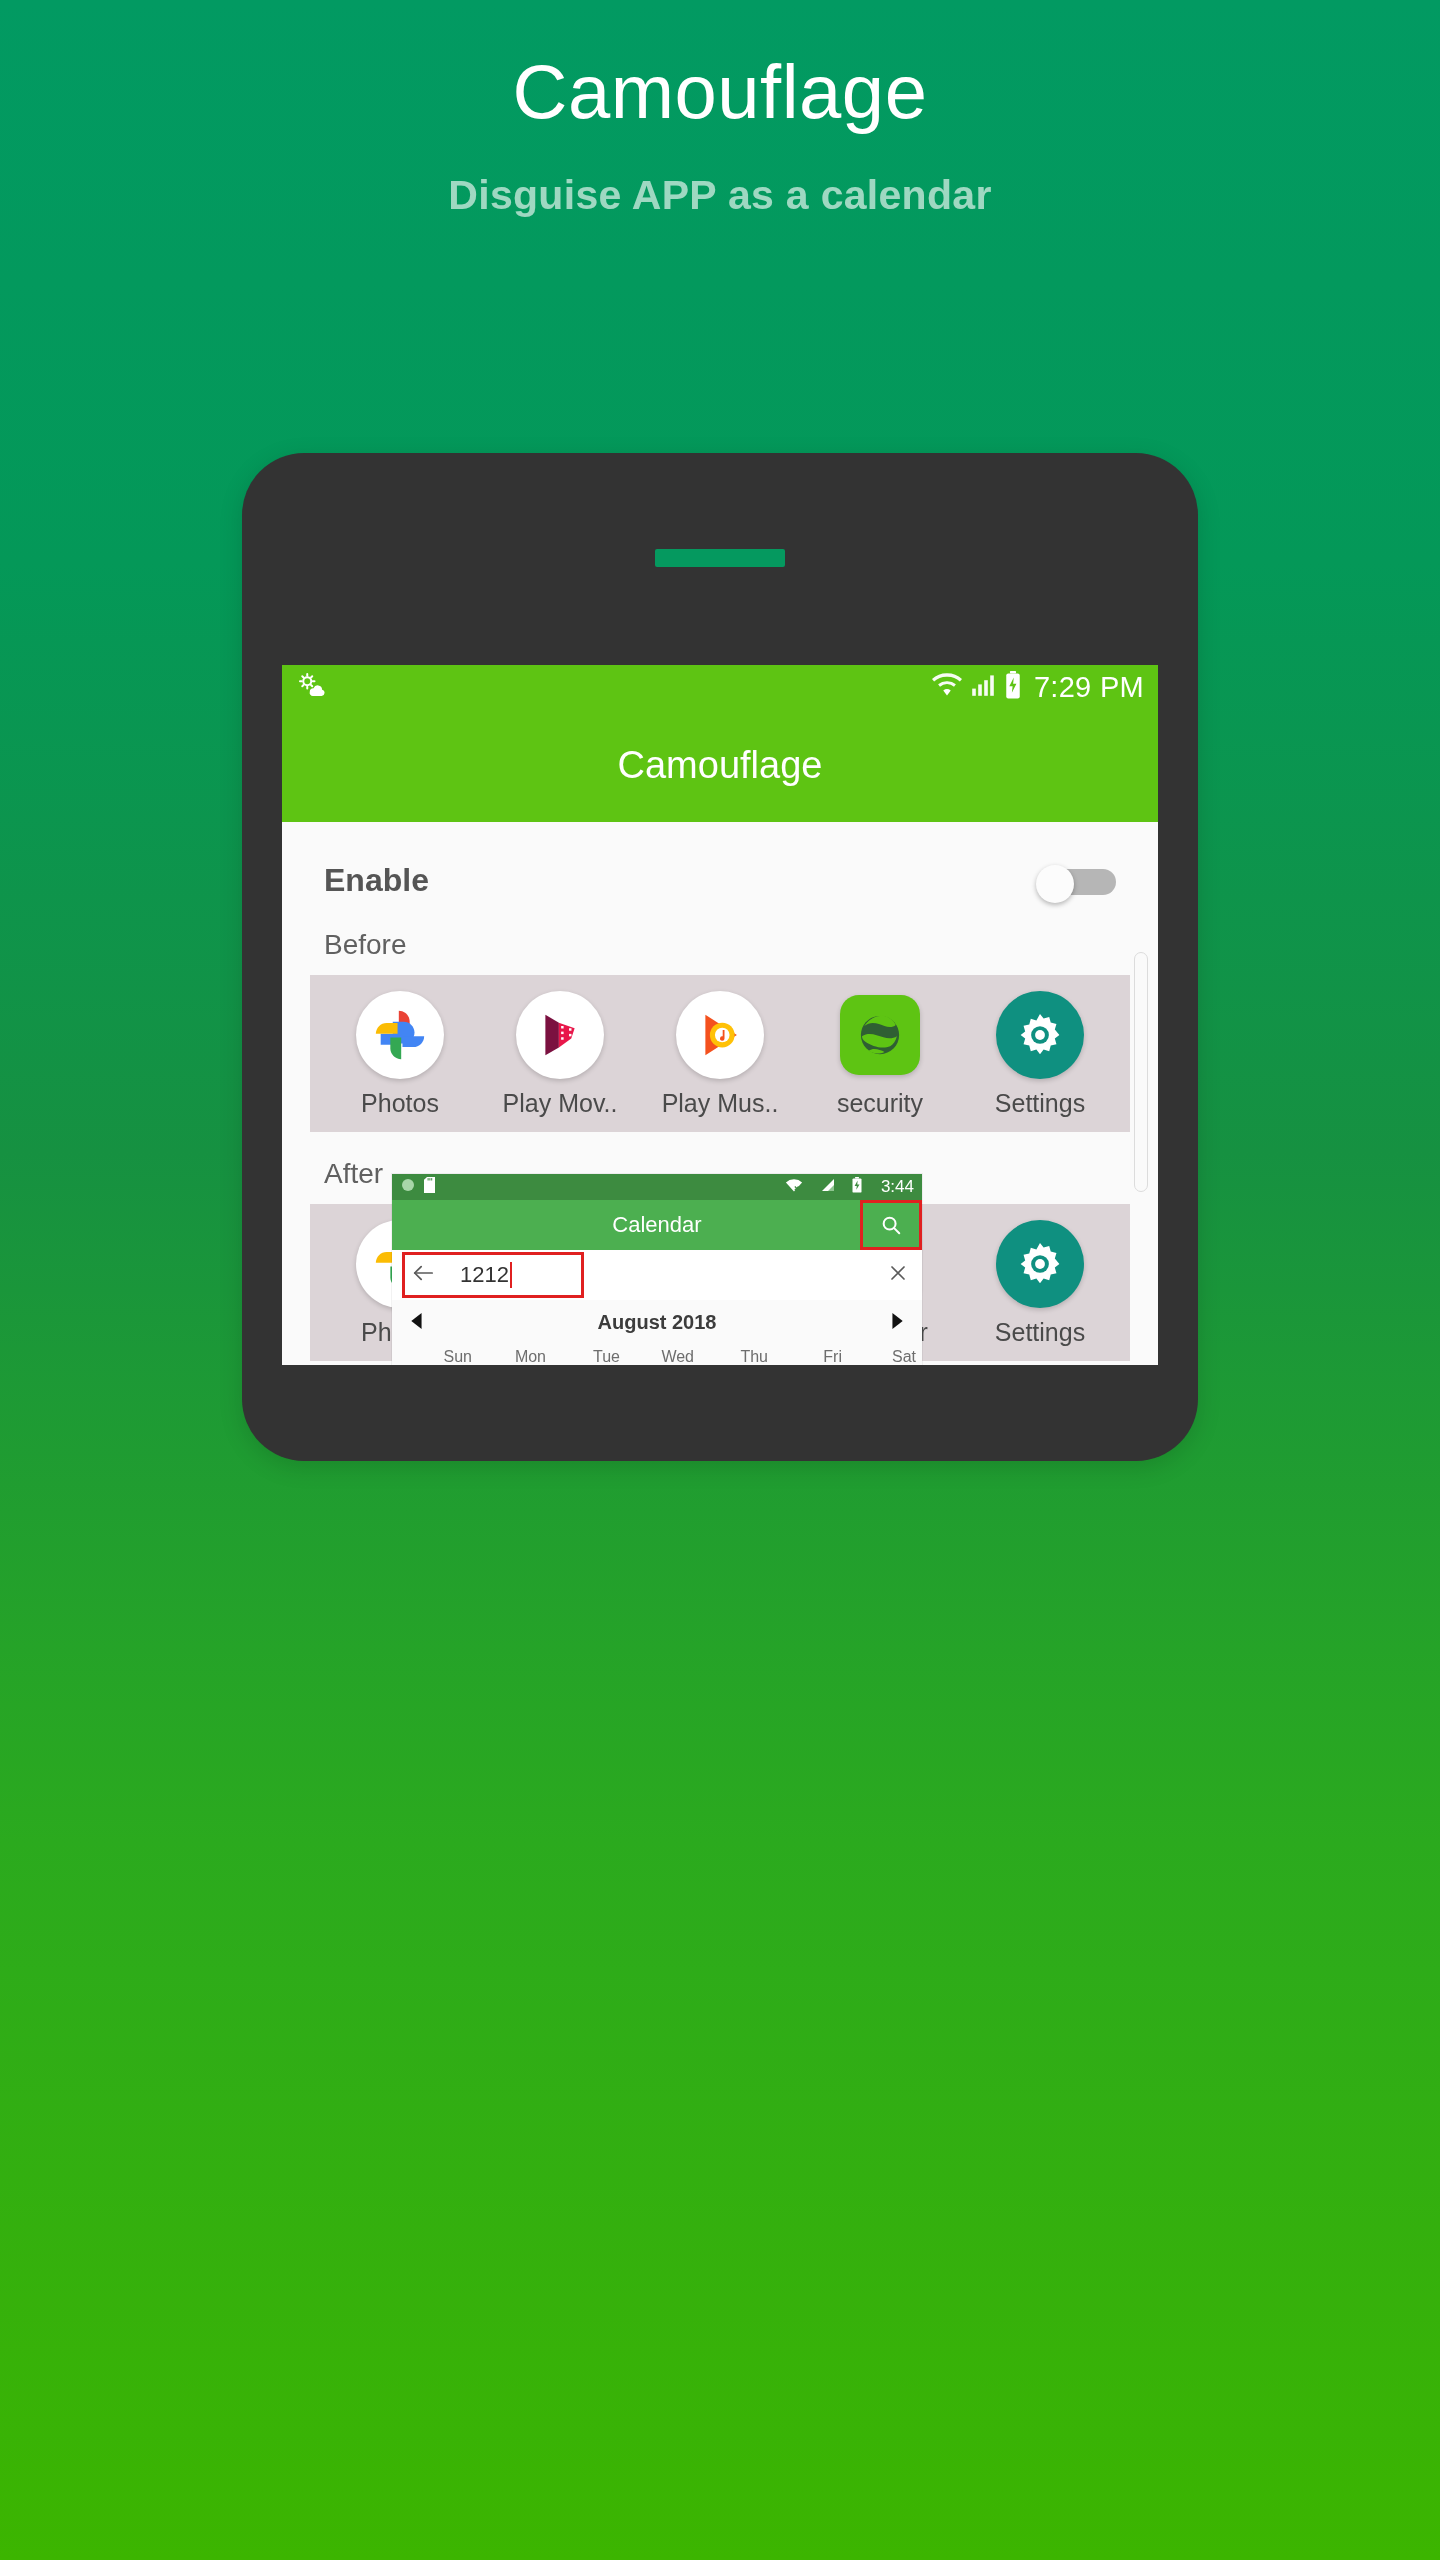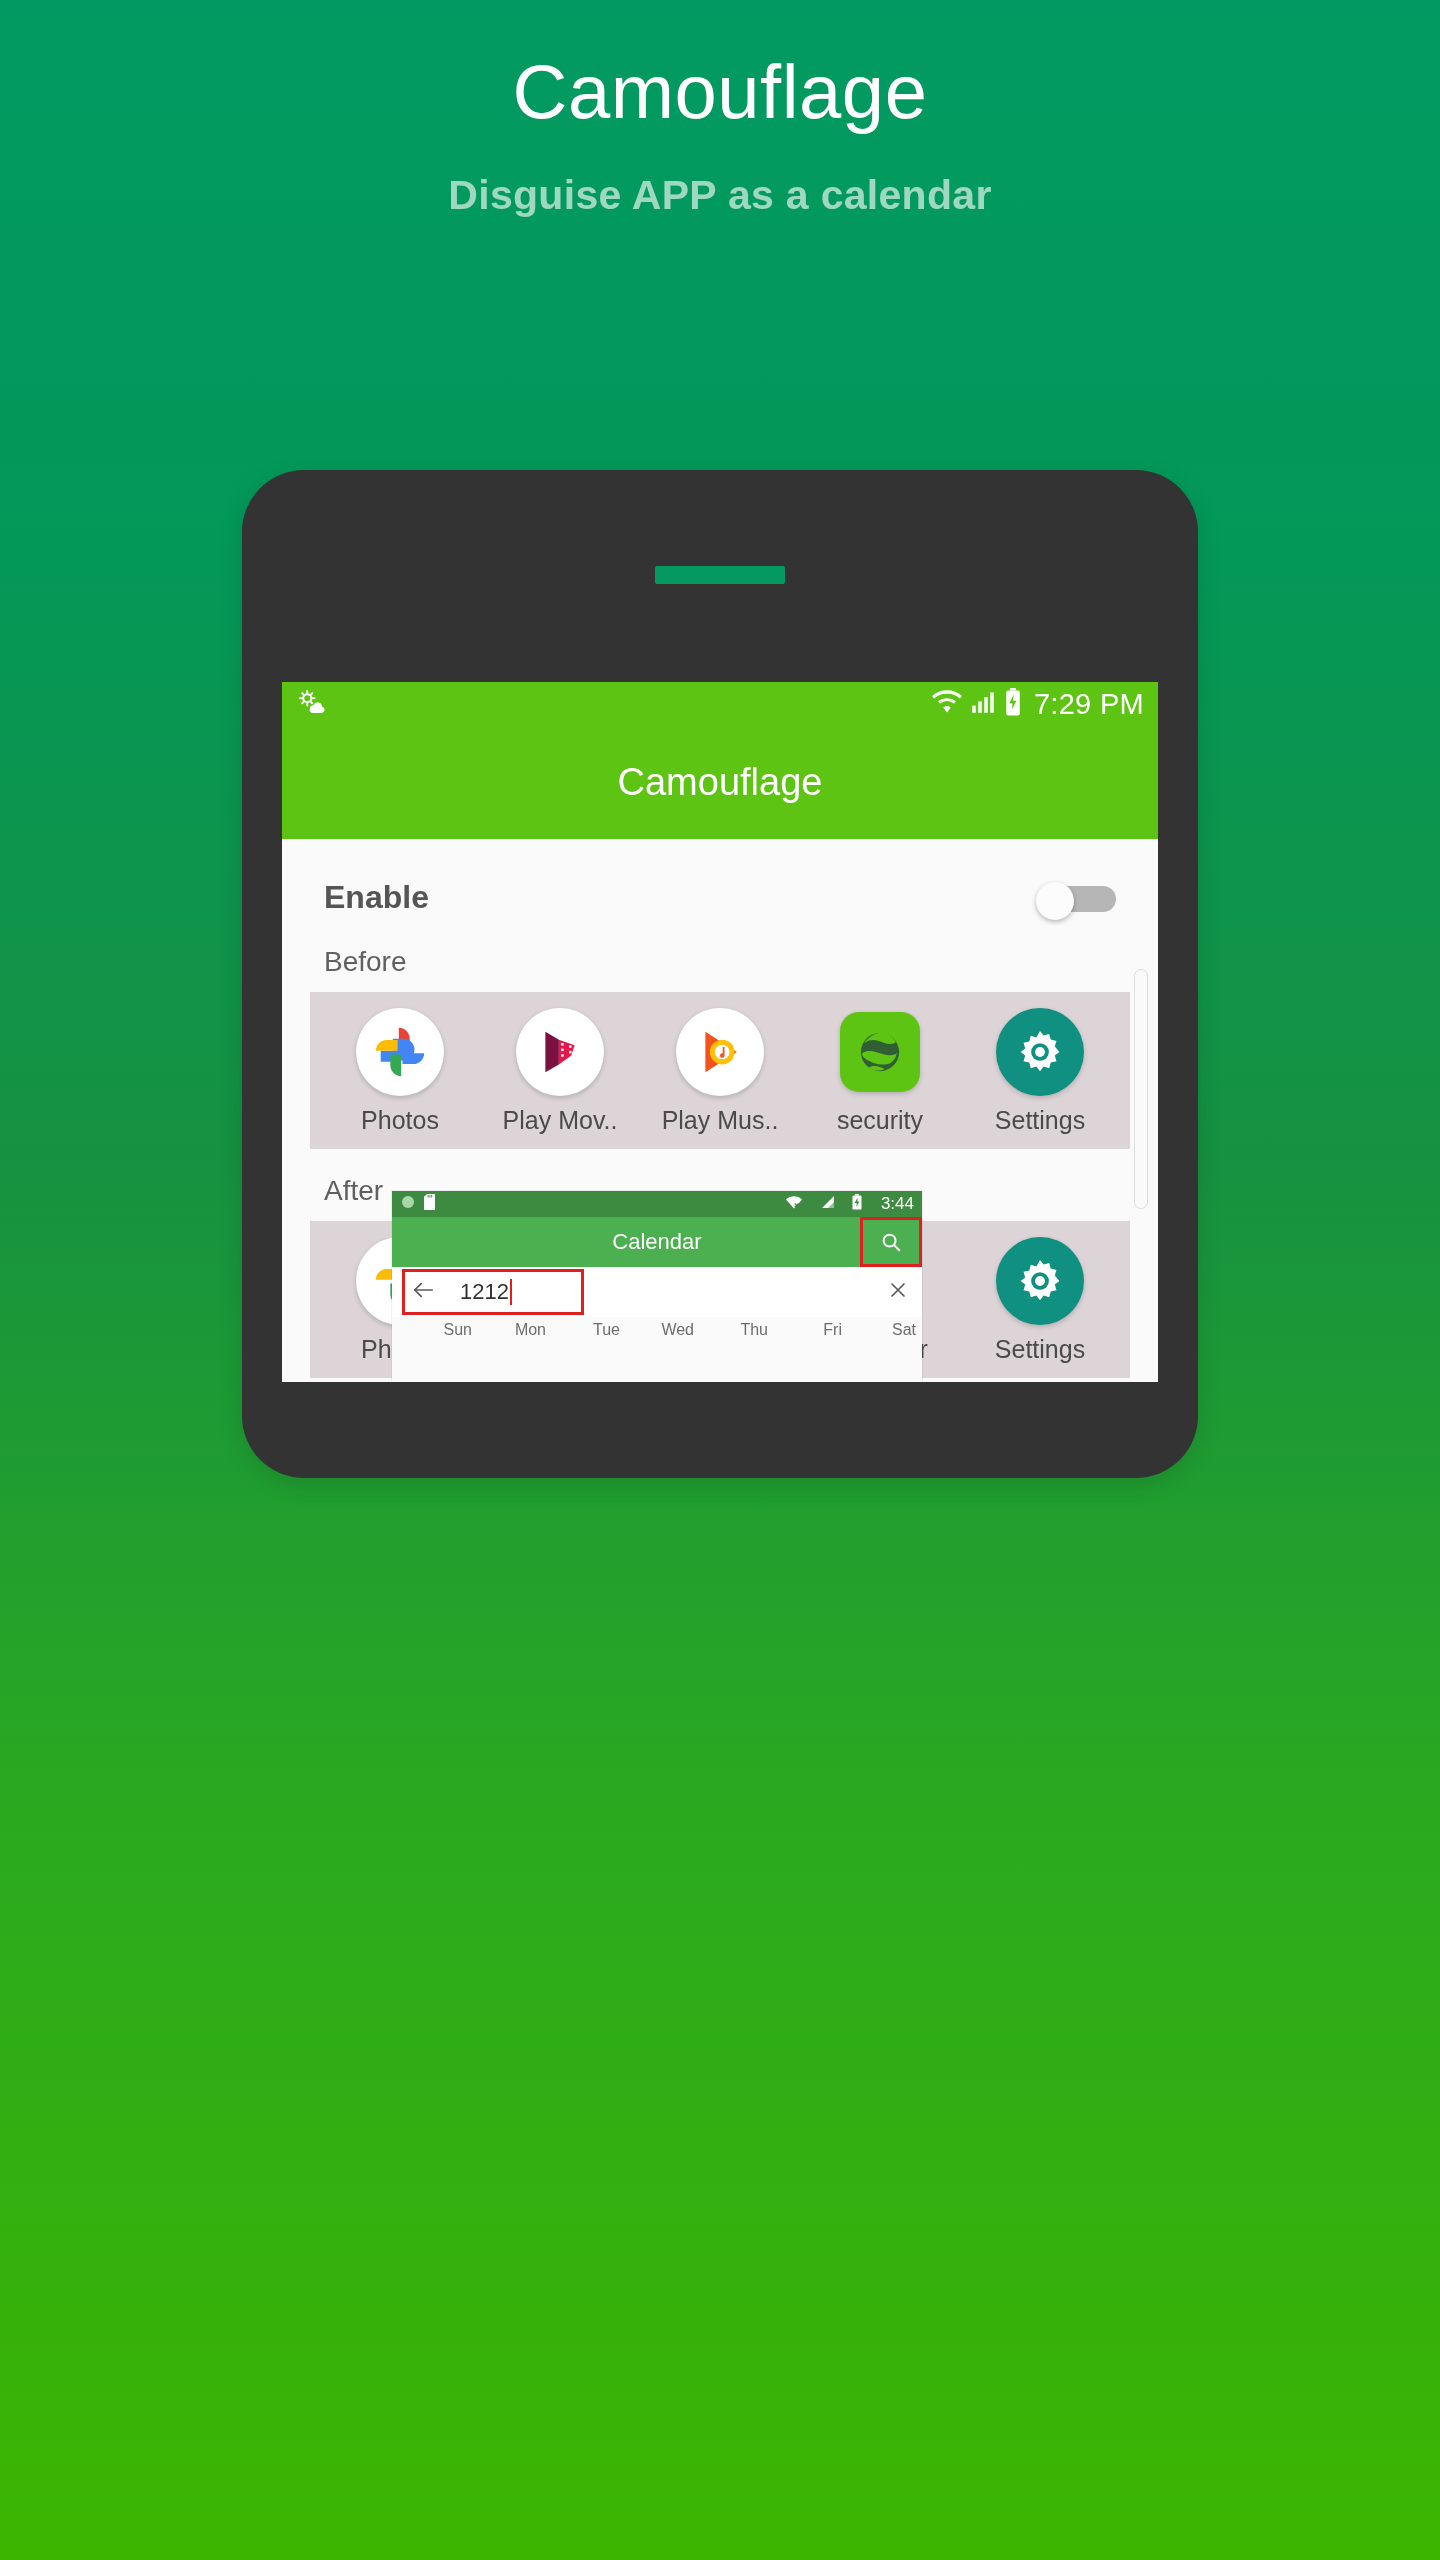--- a/index.html
+++ b/index.html
@@ -17,21 +17,21 @@
     font-size:76px; font-weight:400; color:#ffffff; letter-spacing:0.5px;
     line-height:1.05;
   }
   .hero-sub {
     font-size:41px; font-weight:700; color:rgba(255,255,255,0.62);
     margin-top:40px; letter-spacing:0.3px;
   }
 
   
   .phone {
-    position:absolute; left:242px; top:470px;
+    position:absolute; left:242px; top:453px;
     width:956px; height:1008px;
   }
   .phone-frame {
     position:absolute; inset:0;
     background:#333333;
     border-radius:62px;
     box-shadow:0 6px 24px rgba(0,0,0,0.14);
   }
   .speaker {
     position:absolute; left:50%; top:96px; transform:translateX(-50%);
@@ -478,20 +478,33 @@
             </svg>
           </span>
           <span class="embed-query"><span>1212</span><span class="embed-caret"></span></span>
           <span class="embed-clear">
             <svg width="20" height="20" viewBox="0 0 20 20" fill="none" stroke="#5a5a5a" stroke-width="1.7">
               <path d="M4 4l12 12M16 4L4 16" stroke-linecap="round"></path>
             </svg>
           </span>
         </div>
 
+        <div class="embed-monthrow">
+          <span class="embed-arrow">
+            <svg width="14" height="16" viewBox="0 0 12 14" fill="#111">
+                <path d="M10 0L1 7l9 7z"></path>
+              </svg>
+          </span>
+          <span class="embed-month-title">August 2018</span>
+          <span class="embed-arrow">
+            <svg width="14" height="16" viewBox="0 0 12 14" fill="#111">
+                <path d="M2 0l9 7-9 7z"></path>
+              </svg>
+          </span>
+        </div>
 
         <div class="embed-daynames">
           <span>Sun</span>
           <span>Mon</span>
           <span>Tue</span>
           <span>Wed</span>
           <span>Thu</span>
           <span>Fri</span>
           <span>Sat</span>
         </div>

